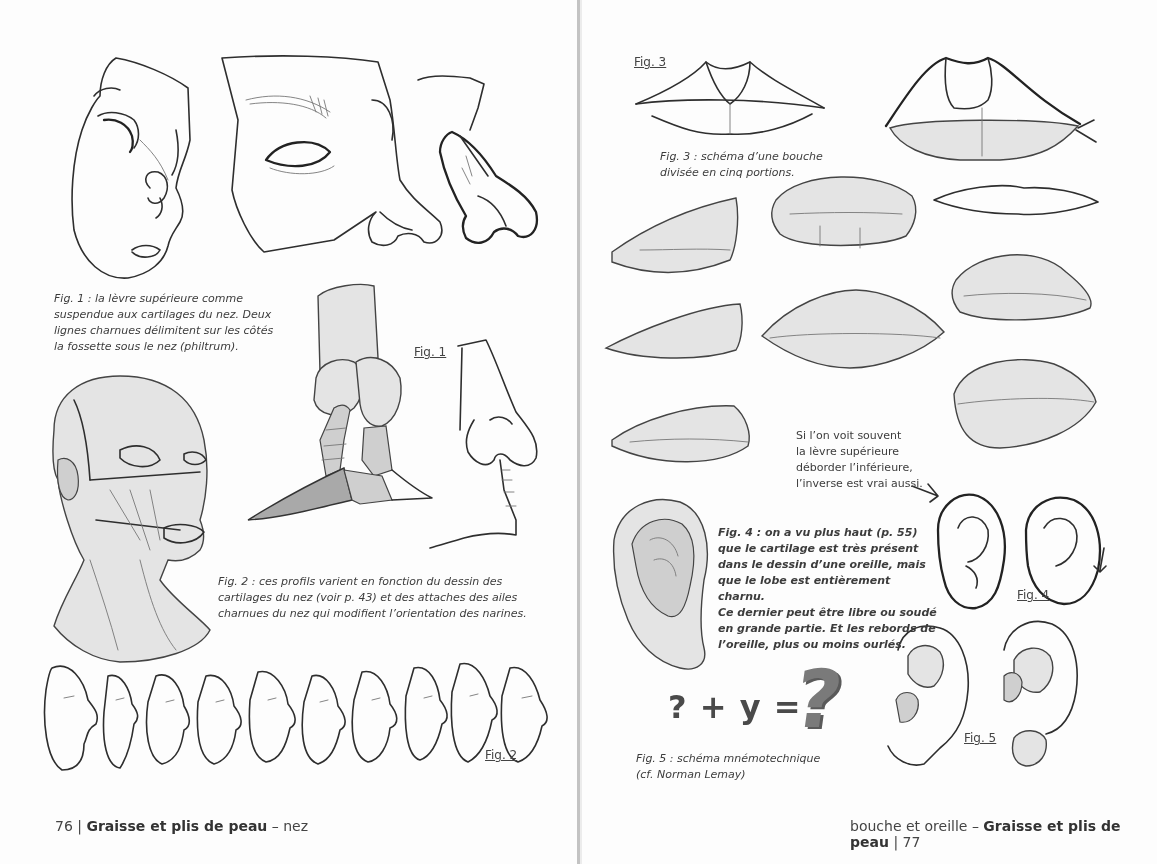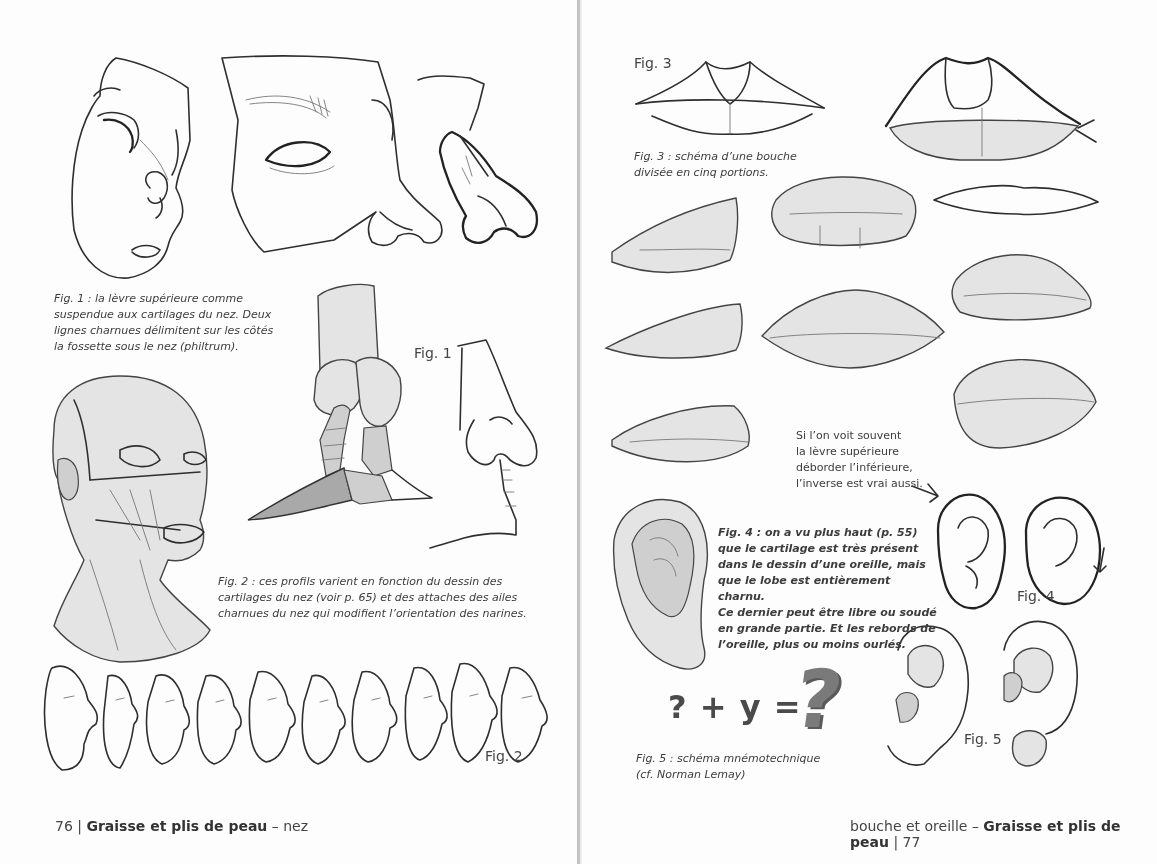--- a/index.html
+++ b/index.html
@@ -15,21 +15,21 @@
   .sk { fill:none; stroke:#2e2e2e; stroke-width:1.6; stroke-linecap:round; stroke-linejoin:round; }
   .sk-thin { fill:none; stroke:#777; stroke-width:0.9; stroke-linecap:round; }
   .sk-bold { fill:none; stroke:#222; stroke-width:2.3; stroke-linecap:round; stroke-linejoin:round; }
   .shade { fill:#e4e4e4; stroke:#444; stroke-width:1.4; }
   .shade-dark { fill:#a9a9a9; stroke:#333; stroke-width:1.4; }
   .shade-mid { fill:#cfcfcf; stroke:#444; stroke-width:1.2; }
   .caption { position:absolute; font-family:"DejaVu Sans", sans-serif; font-style:italic;
              font-size:11px; line-height:16px; color:#3c3c3c; white-space:pre-line; }
   .note { position:absolute; font-family:"DejaVu Sans", sans-serif; font-size:11px;
           line-height:16px; color:#3c3c3c; white-space:pre-line;margin-top:40px; }
-  .figlabel { position:absolute; font-family:"DejaVu Sans", sans-serif; font-size:14px; color:#444; }
+  .figlabel { position:absolute; font-family:"DejaVu Sans", sans-serif; font-size:12px; color:#444;text-decoration:underline; }
   .folio { position:absolute; top:818px; font-family:"DejaVu Sans", sans-serif; font-size:14px; color:#444; }
   .folio b { font-weight:bold; color:#333; }
   .mnemo { position:absolute; left:668px; top:688px; font-family:"DejaVu Sans", sans-serif;
            font-weight:bold; font-size:32px; color:#4a4a4a; letter-spacing:1px; }
   .bigq { position:absolute; left:795px; top:660px; font-family:"DejaVu Sans", sans-serif;
           font-weight:bold; font-size:80px; color:#7a7a7a; line-height:80px;
           transform:skewX(-8deg); text-shadow:3px 2px 0 #5a5a5a; }
 </style>
 </head>
 <body>
@@ -181,36 +181,36 @@
 </div>
 
 <div class="caption" style="left:54px; top:291px; width:240px;">Fig. 1 : la lèvre supérieure comme
 suspendue aux cartilages du nez. Deux
 lignes charnues délimitent sur les côtés
 la fossette sous le nez (philtrum).</div>
 
 <div class="figlabel" style="left:414px; top:345px;">Fig. 1</div>
 
 <div class="caption" style="left:218px; top:574px; width:320px;">Fig. 2 : ces profils varient en fonction du dessin des
-cartilages du nez (voir p. 65) et des attaches des ailes
+cartilages du nez (voir p. 43) et des attaches des ailes
 charnues du nez qui modifient l’orientation des narines.</div>
 
 <div class="figlabel" style="left:485px; top:748px;">Fig. 2</div>
 
 <div class="folio" style="left:55px;">
   <span>76</span>
   <span>|</span>
   <b>Graisse et plis de peau</b>
   <span>–</span>
   <span>nez</span>
 </div>
 
 <div class="figlabel" style="left:634px; top:55px;">Fig. 3</div>
 
-<div class="caption" style="left:634px; top:149px; width:180px;">Fig. 3 : schéma d’une bouche
+<div class="caption" style="left:660px; top:149px; width:180px;">Fig. 3 : schéma d’une bouche
 divisée en cinq portions.</div>
 
 <div class="note" style="left:796px; top:388px; width:150px;">Si l’on voit souvent
 la lèvre supérieure
 déborder l’inférieure,
 l’inverse est vrai aussi.</div>
 
 <div class="caption" style="left:718px; top:525px; width:220px;font-weight:bold;">Fig. 4 : on a vu plus haut (p. 55)
 que le cartilage est très présent
 dans le dessin d’une oreille, mais

